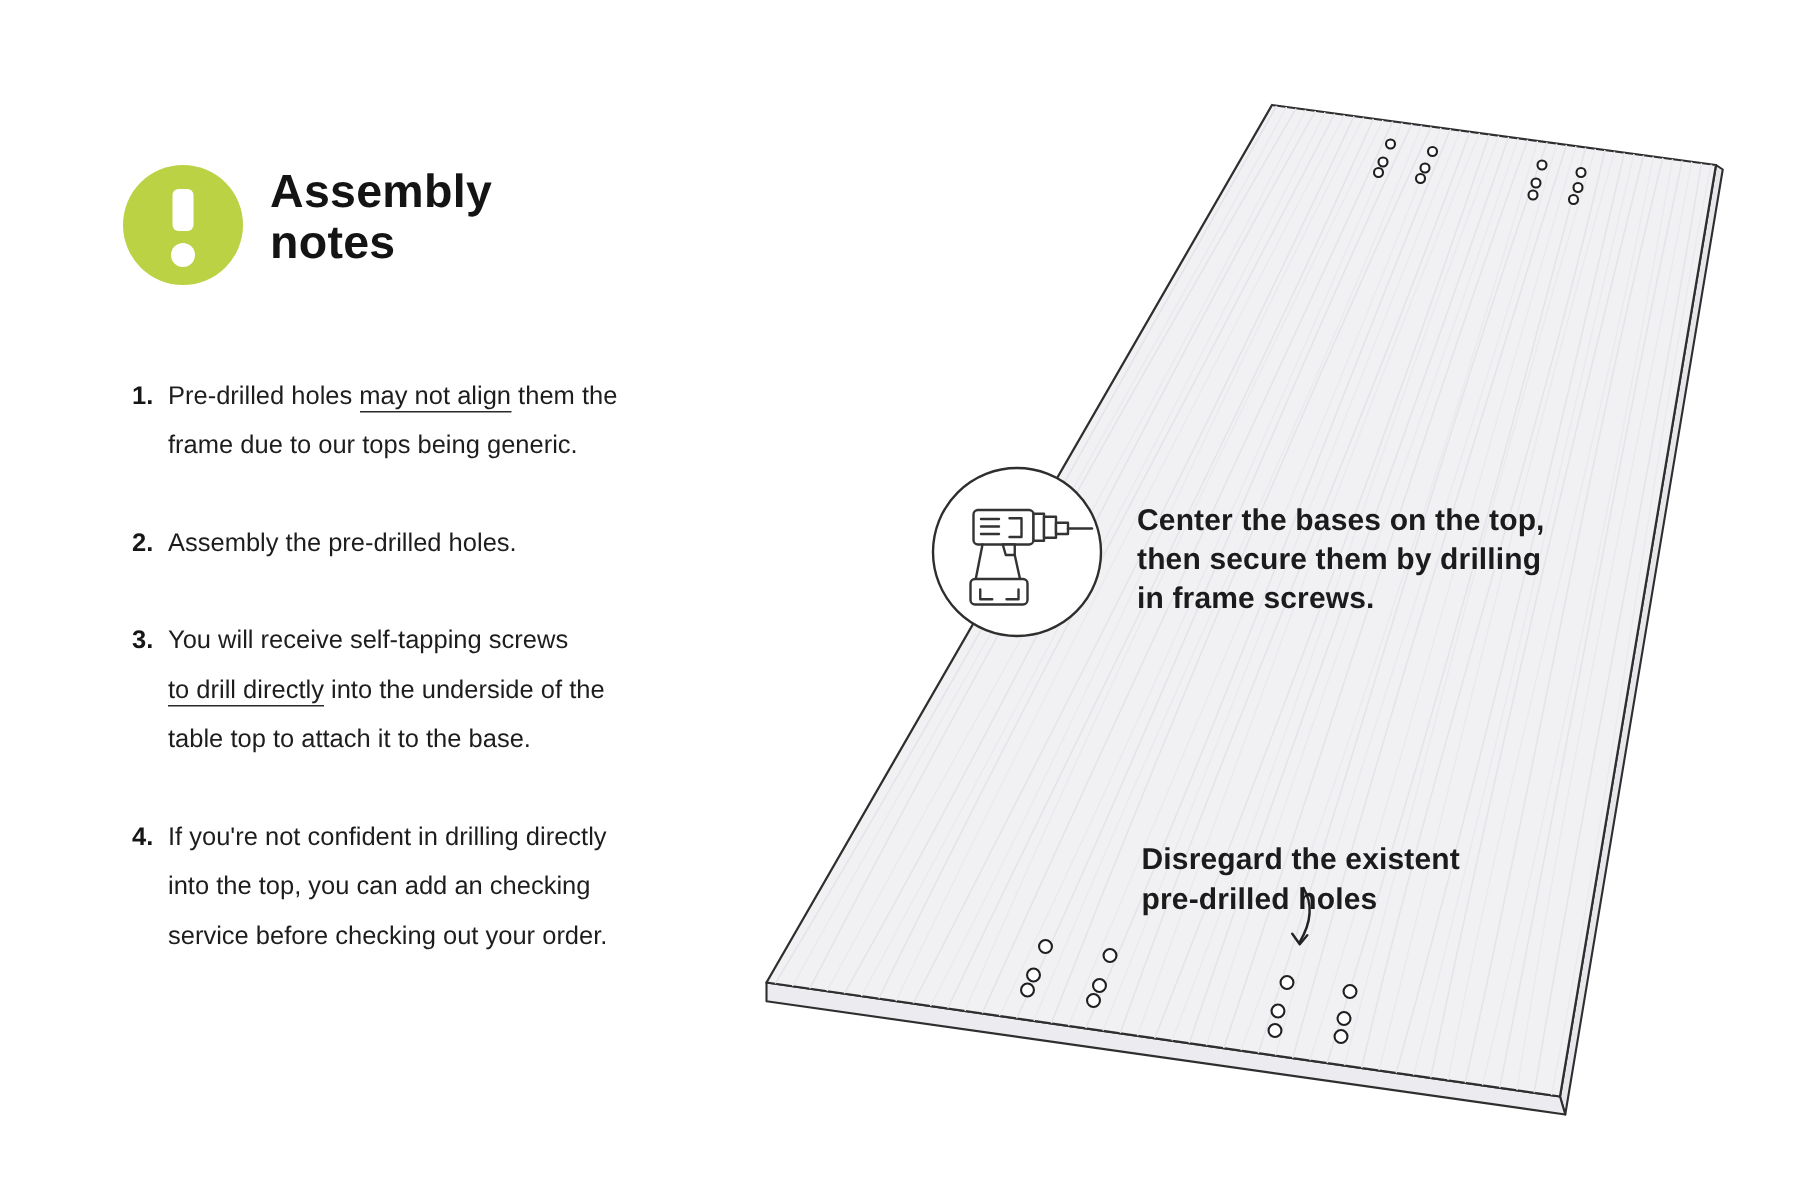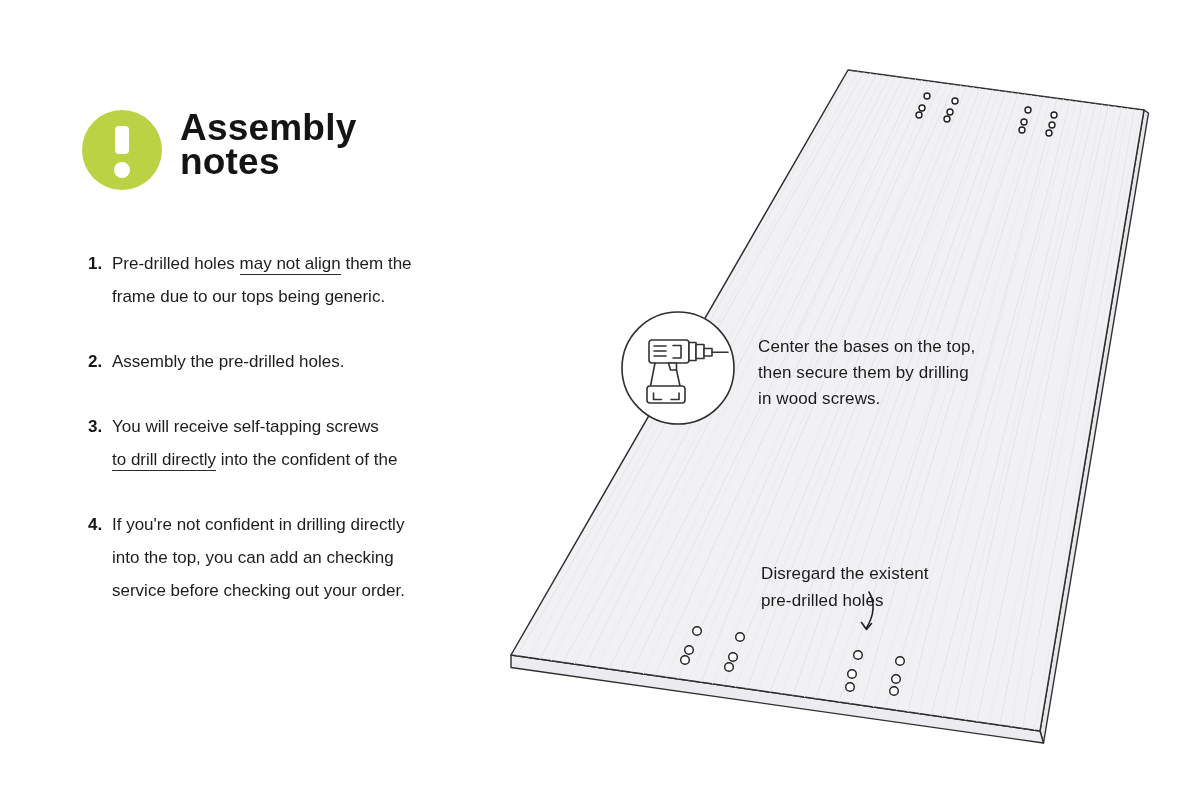--- a/index.html
+++ b/index.html
@@ -16,34 +16,34 @@
   .badge .bar{
     position:absolute;left:33px;top:16px;width:14px;height:28px;
     background:#ffffff;border-radius:4px;
   }
   .badge .dot{
     position:absolute;left:32px;top:52px;width:16px;height:16px;
     background:#ffffff;border-radius:50%;
   }
   .title{
     position:absolute;left:180px;top:111px;
-    font-size:37px;line-height:34px;font-weight:800;color:#141414;
+    font-size:31px;line-height:34px;font-weight:800;color:#141414;
     letter-spacing:.2px;
   }
   .notes{
     position:absolute;left:88px;top:247px;width:400px;
   }
   .note{display:flex;margin-bottom:32px;font-size:17px;line-height:33px;color:#1d1d1d;}
   .note-num{font-weight:700;width:24px;flex:none;color:#161616;}
   .note .u{border-bottom:1.5px solid #2a2a2a;padding-bottom:1px;}
   
   .illus-svg{position:absolute;left:0;top:0;z-index:1;}
   .callout{
-    position:absolute;z-index:2;font-weight:400;color:#1b1b1b;
-    font-size:17px;line-height:26px;letter-spacing:.1px;
+    position:absolute;z-index:2;font-weight:700;color:#1b1b1b;
+    font-size:20px;line-height:26px;letter-spacing:.1px;
   }
   .callout-drill{left:758px;top:334px;}
   .callout-holes{left:761px;top:560px;line-height:27px;}
 </style>
 </head>
 <body>
 
 <div class="badge" style="background: rgb(186, 210, 68);">
   <span>
     <span class="bar"></span><span class="dot"></span>
@@ -66,21 +66,22 @@
     <div class="note">
       <span class="note-num">2.</span>
       <div>
         <div><span>Assembly the pre-drilled holes.</span></div>
       </div>
     </div>
     <div class="note">
       <span class="note-num">3.</span>
       <div>
         <div><span>You will receive self-tapping screws</span></div>
-        <div><span class="u">to drill directly</span><span> into the confident of the</span></div>
+        <div><span class="u">to drill directly</span><span> into the underside of the</span></div>
+        <div><span>table top to attach it to the base.</span></div>
       </div>
     </div>
     <div class="note">
       <span class="note-num">4.</span>
       <div>
         <div><span>If you're not confident in drilling directly</span></div>
         <div><span>into the top, you can add an checking</span></div>
         <div><span>service before checking out your order.</span></div>
       </div>
     </div>
@@ -147,19 +148,19 @@
     <path d="M668.5,363 h8 v7 h-6 z"></path>
     <path d="M655,363 L650.5,386 M676.5,370 L680,386" fill="none"></path>
     <rect x="647" y="386" width="38" height="17" rx="3"></rect>
     <path d="M653.5,393 v6.5 h8 M679,393 v6.5 h-8" fill="none"></path>
   </g>
 </svg>
 
 <div class="callout callout-drill">
   <div>Center the bases on the top,</div>
   <div>then secure them by drilling</div>
-  <div>in wood screws.</div>
+  <div>in frame screws.</div>
 </div>
 
 <div class="callout callout-holes">
   <div>Disregard the existent</div>
   <div>pre-drilled holes</div>
 </div>
 
 </body></html>

